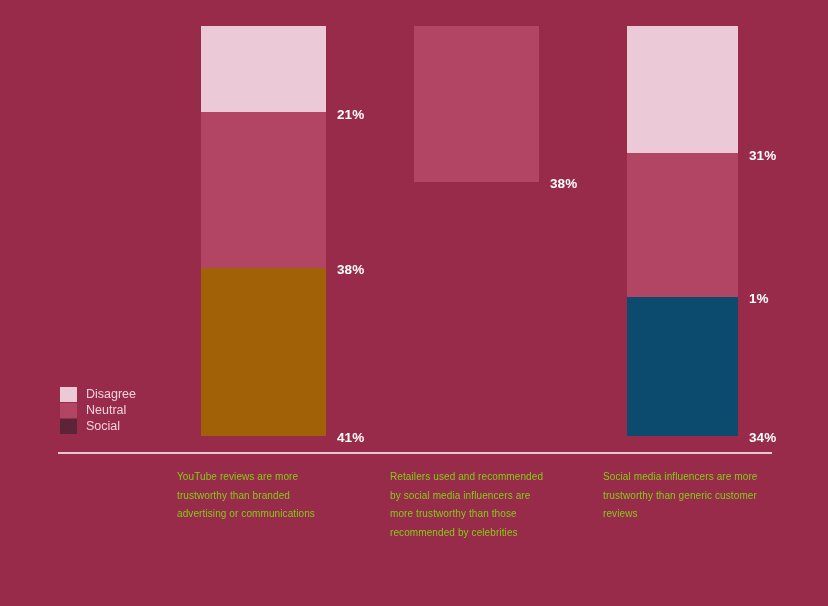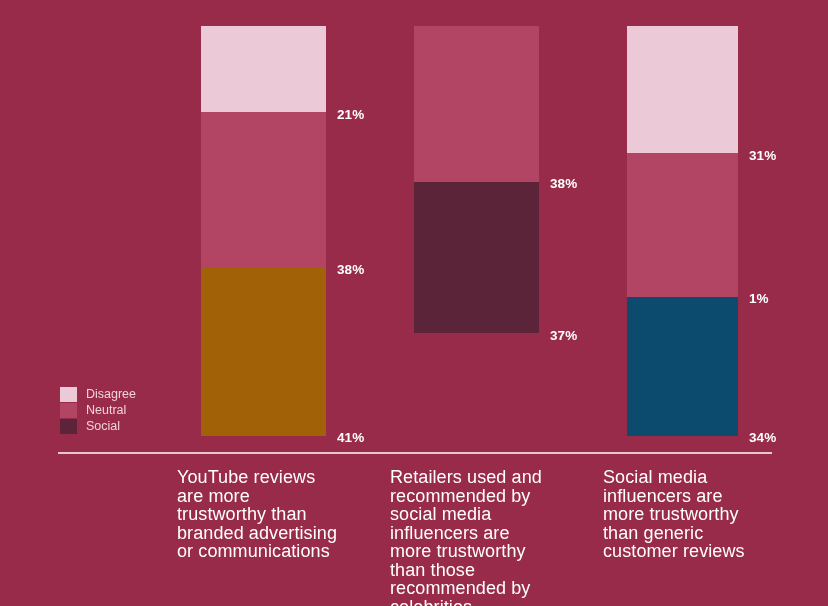--- a/index.html
+++ b/index.html
@@ -98,22 +98,22 @@
     top: 452px;
     width: 714px;
     height: 2px;
     background: #e8c5d2;
   }
 
   
   .caption {
     position: absolute;
     top: 468px;
-    color: #ffffff;
-    font-size: 18px;
+    color: #84cc16;
+    font-size: 10px;
     line-height: 18.5px;
     letter-spacing: 0.1px;
   }
 </style>
 </head>
 <body style="background: rgb(153, 43, 74);">
 
 <div id="chart-root">
 
   <div class="plot-area">
@@ -129,23 +129,20 @@
         <div class="segment" style="height: 41%; background: #a16207;">
           <span class="seg-label">41%</span>
         </div>
       </div>
     </div>
 
     <div class="bar-group" style="left:389px; width:125px;">
       <div class="bar-stack">
         <div class="segment" style="height: 38%; background: rgb(179, 69, 100);">
           <span class="seg-label">38%</span>
-        </div>
-        <div class="segment" style="height: 37%; background: rgb(92, 36, 57);">
-          <span class="seg-label">37%</span>
         </div>
       </div>
     </div>
 
     <div class="bar-group" style="left:602px; width:111px;">
       <div class="bar-stack">
         <div class="segment" style="height: 31%; background: rgb(236, 201, 215);">
           <span class="seg-label">31%</span>
         </div>
         <div class="segment" style="height: 35%; background: rgb(179, 69, 100);">

